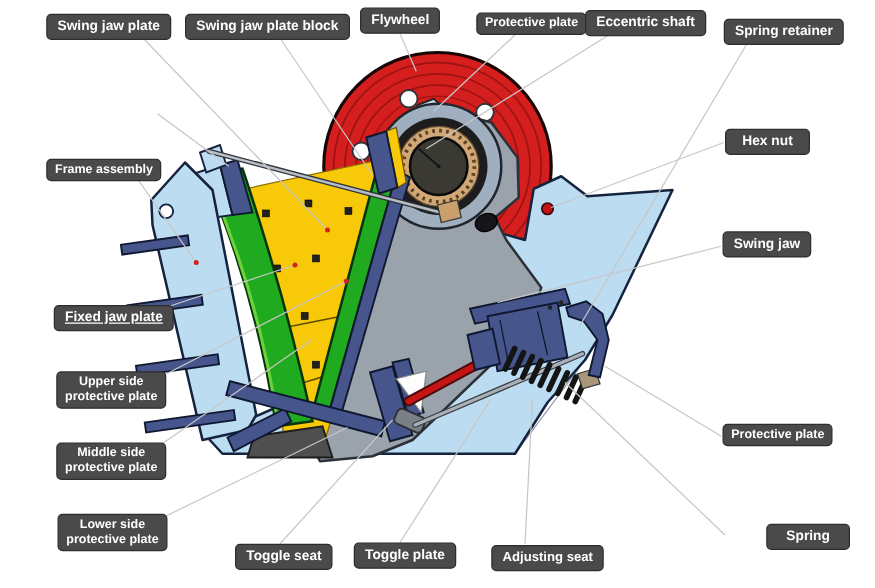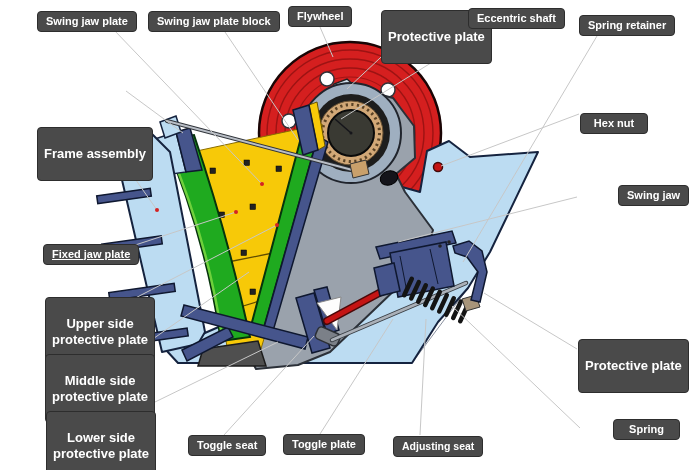--- a/index.html
+++ b/index.html
@@ -15,21 +15,21 @@
     border:1px solid #2d2d2d;
     border-radius:4px;
     padding:3px 8px;
     font-size:11px;
     font-weight:bold;
     line-height:1.2;
     white-space:pre-line;
     text-align:center;
     box-sizing:border-box;
   }
-  .lbl.small{font-size:13px;padding:18px 6px;text-align:center;}
+  .lbl.small{font-size:10px;padding:2px 6px;text-align:center;}
   .lbl.mid{font-size:10.5px;}
 </style>
 </head>
 <body>
 
 <div id="stage">
 
 <svg width="700" height="470" viewBox="0 0 700 470">
 
   <g>
@@ -188,23 +188,23 @@
     <circle cx="236" cy="212" r="2"></circle>
   </g>
 </svg>
 
   <div class="lbl" style="left:37px;  top:11px;">Swing jaw plate</div>
   <div class="lbl" style="left:148px; top:11px;">Swing jaw plate block</div>
   <div class="lbl" style="left:288px; top:6px;">Flywheel</div>
   <div class="lbl small" style="left:381px; top:10px;">Protective plate</div>
   <div class="lbl" style="left:468px; top:8px;">Eccentric shaft</div>
   <div class="lbl" style="left:579px; top:15px;">Spring retainer</div>
-  <div class="lbl" style="left:580px; top:103px; width:68px;margin-top:10px;">Hex nut</div>
+  <div class="lbl" style="left:580px; top:103px; width:68px;">Hex nut</div>
   <div class="lbl small" style="left:37px;  top:127px;">Frame assembly</div>
-  <div class="lbl" style="left:578px; top:185px;margin-left:40px;">Swing jaw</div>
+  <div class="lbl" style="left:578px; top:185px;">Swing jaw</div>
   <div class="lbl" style="left:43px;  top:244px;text-decoration:underline;">Fixed jaw plate</div>
   <div class="lbl small" style="left:45px;  top:297px;">Upper side
 protective plate</div>
   <div class="lbl small" style="left:45px;  top:354px;">Middle side
 protective plate</div>
   <div class="lbl small" style="left:578px; top:339px;">Protective plate</div>
   <div class="lbl small" style="left:46px;  top:411px;">Lower side
 protective plate</div>
   <div class="lbl" style="left:581px; top:419px; width:67px;margin-left:32px;">Spring</div>
   <div class="lbl" style="left:188px; top:435px;">Toggle seat</div>

